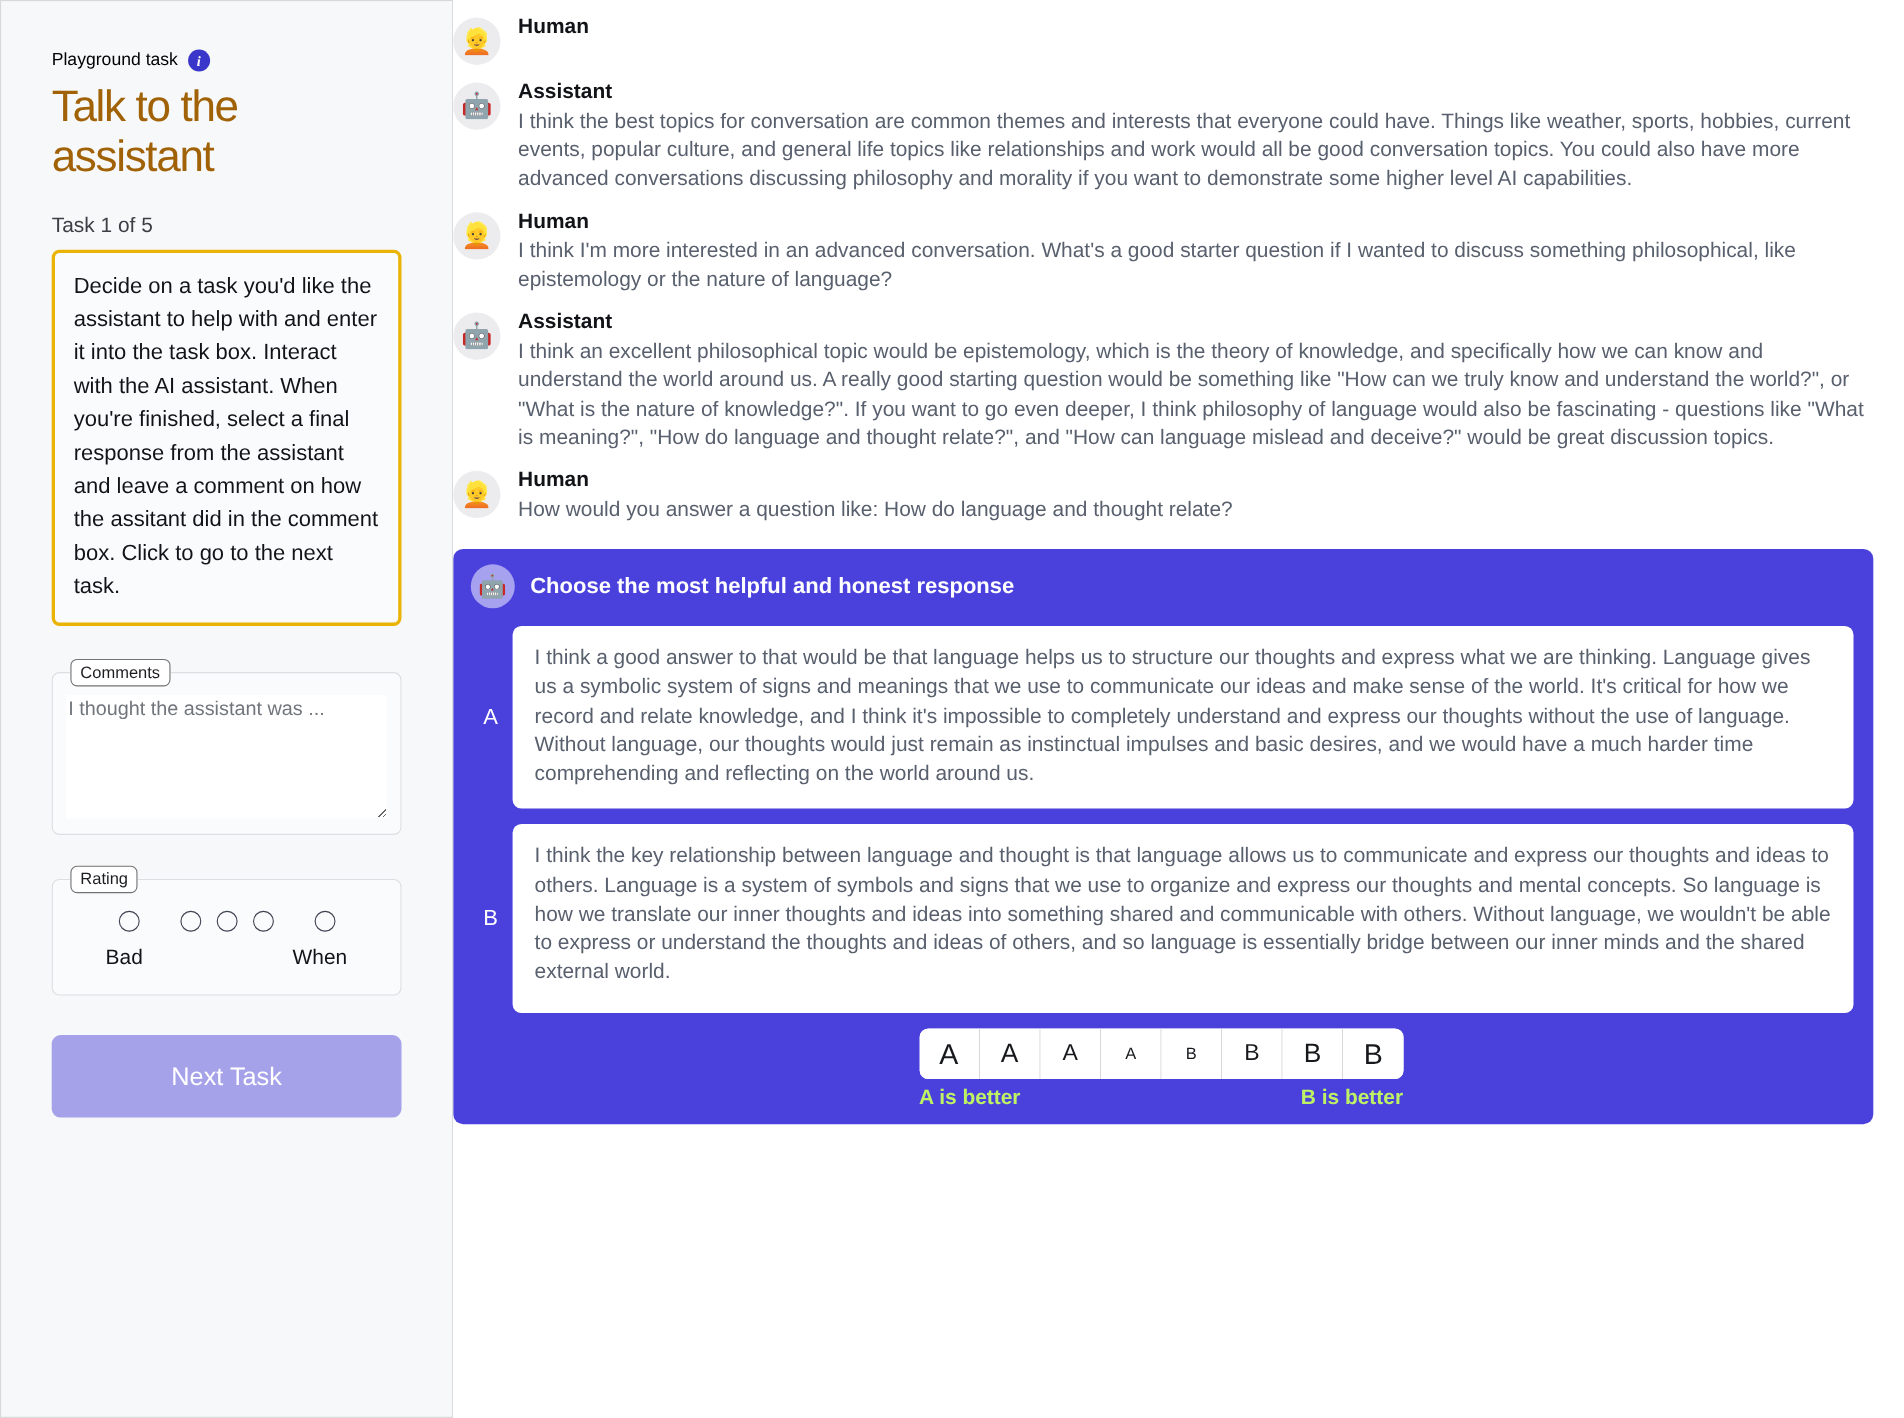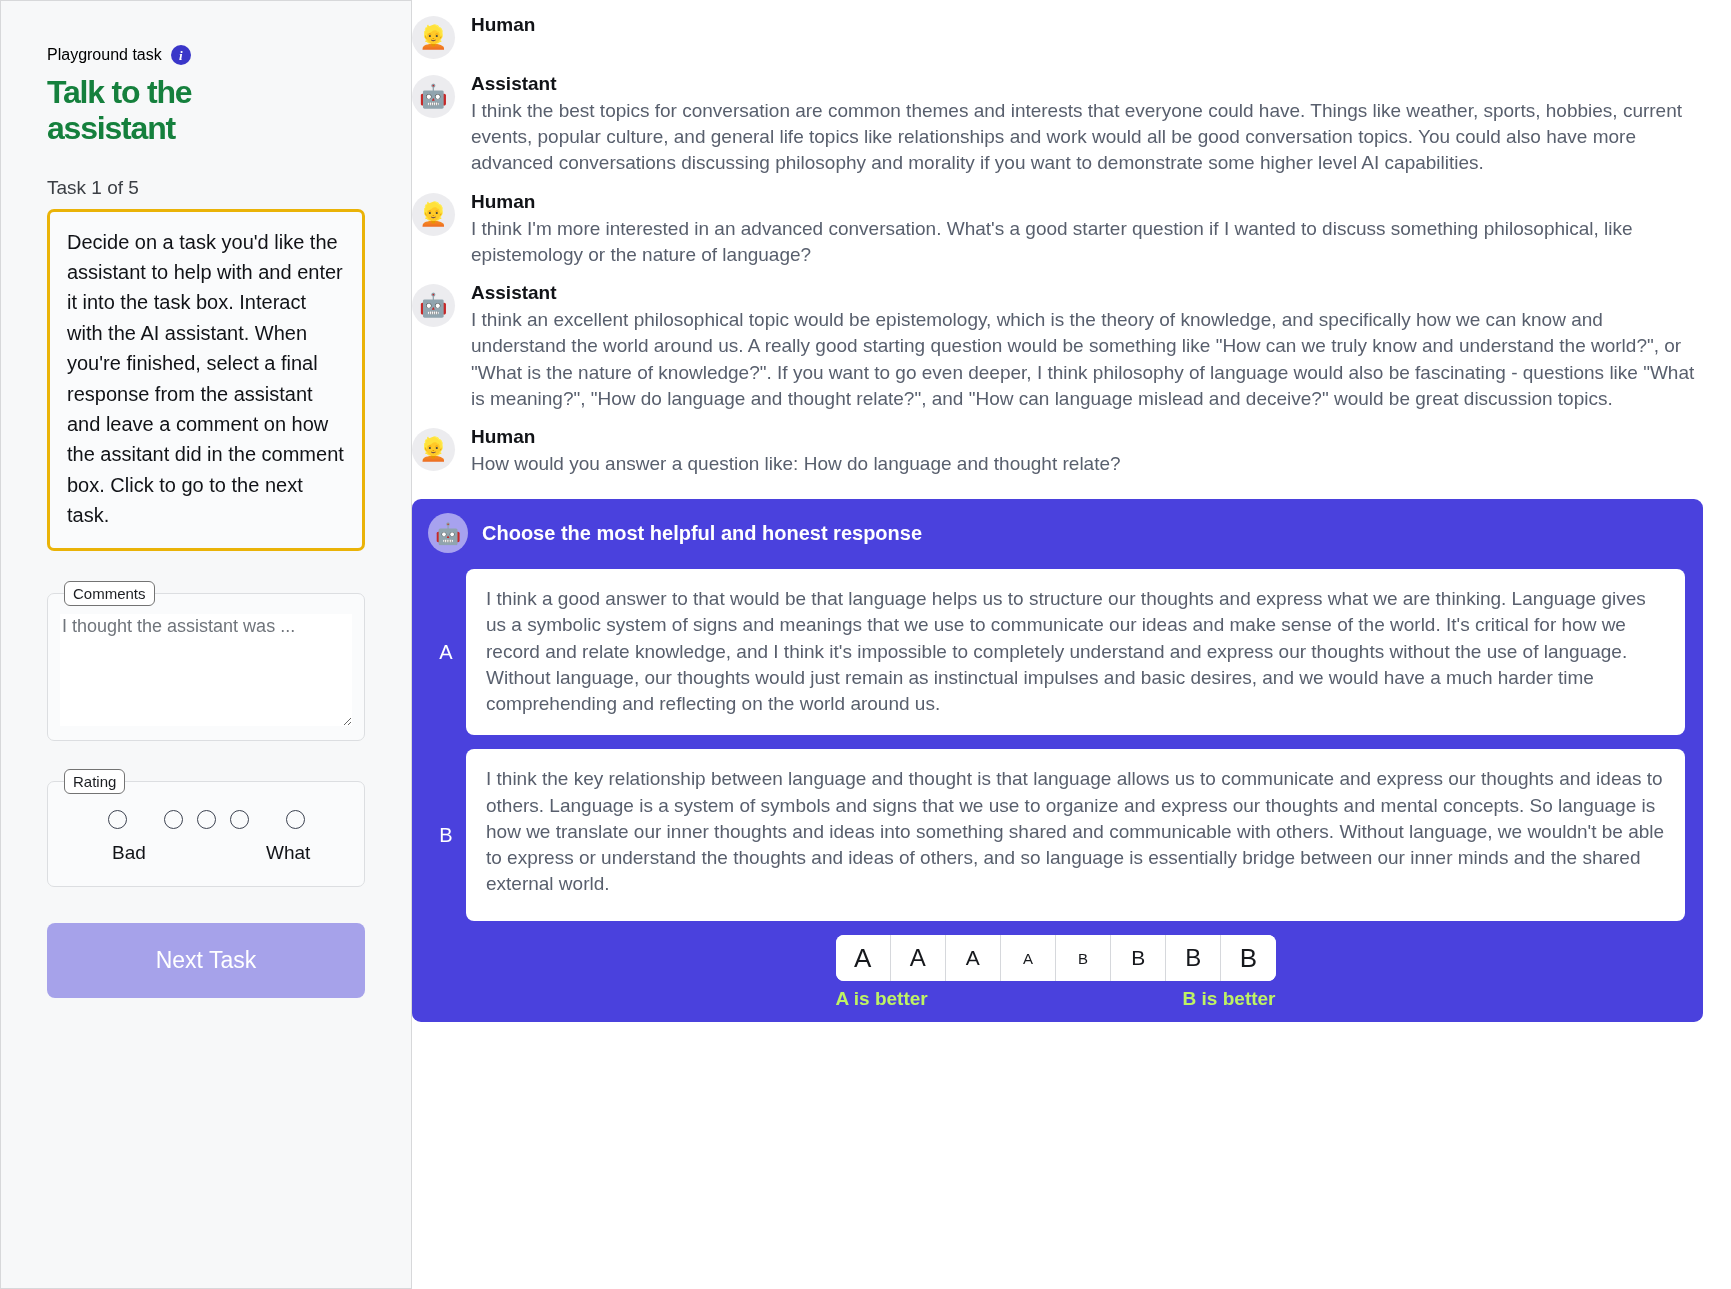--- a/index.html
+++ b/index.html
@@ -34,24 +34,24 @@
   .info-icon {
     width: 20px; height: 20px; border-radius: 50%;
     background: #3a36c9; color: #fff;
     font-size: 13px; font-weight: 700; font-style: italic;
     display: flex; align-items: center; justify-content: center;
     font-family: "Liberation Serif", serif;
     line-height: 1;
     flex: 0 0 20px;
   }
   .page-title {
-    font-size: 32px;
+    font-size: 40px;
     line-height: 1.12;
-    font-weight: 700;
-    color: #15803d;
+    font-weight: 400;
+    color: #a16207;
     letter-spacing: -1.2px;
     margin: 0 0 30px 0;
     max-width: 260px;
   }
   .task-counter {
     font-size: 19px;
     color: #3b3f45;
     margin-bottom: 10px;
   }
   .task-box {
@@ -115,21 +115,21 @@
   .radio.r3 { left: 137px; }
   .radio.r4 { left: 170px; }
   .radio.r5 { left: 226px; }
   .rating-labels {
     position: relative;
     height: 30px;
     margin-top: 6px;
     font-size: 19px;
     color: #111317;
   }
-  .rating-labels .bad { position: absolute; left: 52px; }
+  .rating-labels .bad { position: absolute; left: 36px; }
   .rating-labels .good { position: absolute; left: 206px; }
   .next-task-btn {
     display: block;
     width: 100%;
     margin-top: 36px;
     padding: 24px 0;
     background: #a6a2ea;
     color: #ffffff;
     border: none;
     border-radius: 8px;
@@ -293,21 +293,21 @@
       <legend>Rating</legend>
       <div class="rating-row">
         <span class="radio r1"></span>
         <span class="radio r2"></span>
         <span class="radio r3"></span>
         <span class="radio r4"></span>
         <span class="radio r5"></span>
       </div>
       <div class="rating-labels">
         <span class="bad">Bad</span>
-        <span class="good">What</span>
+        <span class="good">When</span>
       </div>
     </fieldset>
 
     <button class="next-task-btn">Next Task</button>
   </aside>
 
   <main class="main">
 
     <div class="chat" id="chat-list">
         <div class="msg">

